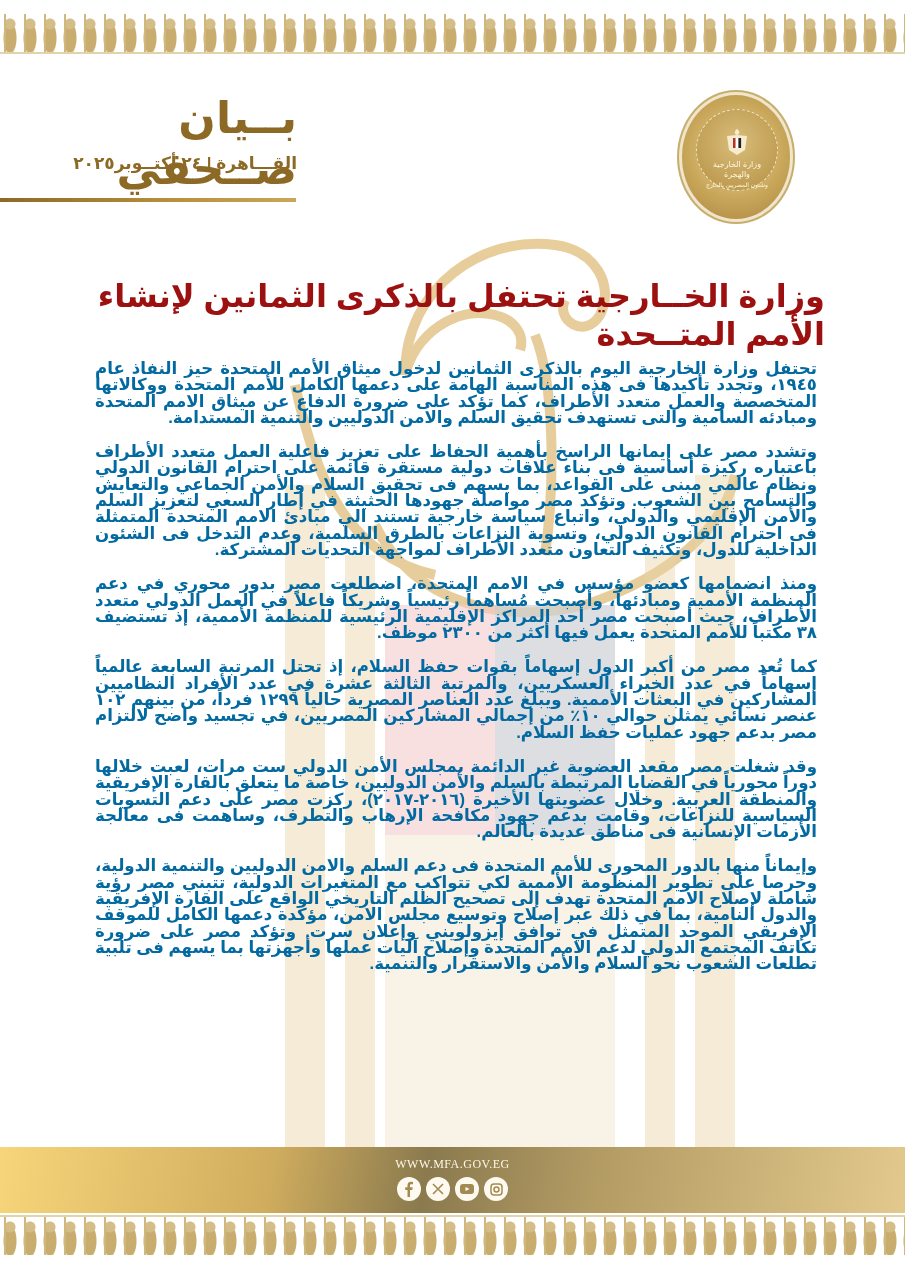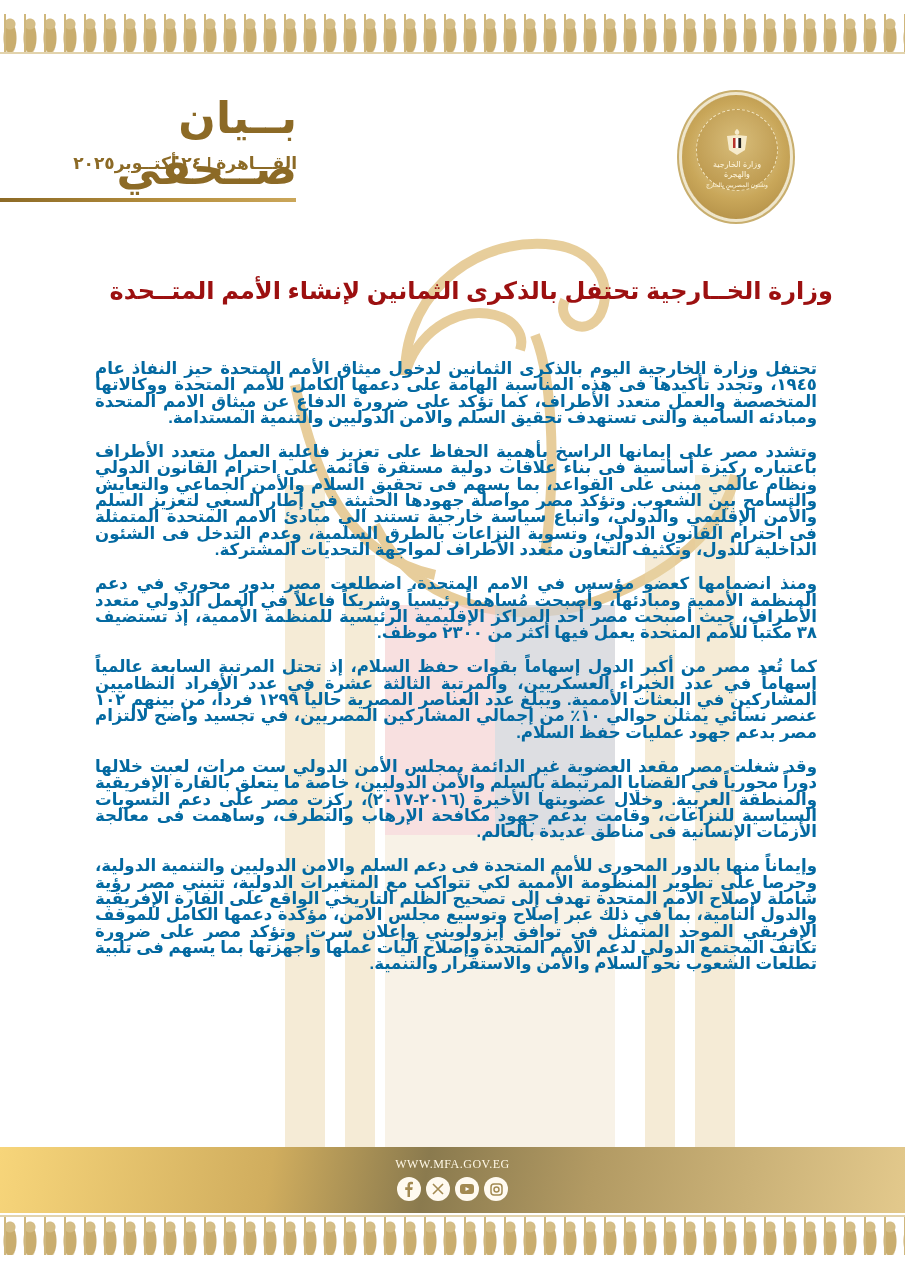--- a/index.html
+++ b/index.html
@@ -43,22 +43,22 @@
     background: radial-gradient(circle at 50% 40%, #d8bd7a, #b69043);
     border: 1px dashed #f3e7c4;
   }
   .seal-eagle { position: absolute; left: 28px; top: 18px; width: 24px; height: 28px; }
   .seal-text {
     position: absolute; left: 4px; width: 72px; top: 50px; text-align: center;
     font-size: 8px; color: #fff7e0; direction: rtl; line-height: 10px;
   }
 
   .doc-title {
-    position: absolute; left: 98px; width: 735px; top: 277px; direction: rtl; 
-    font-size: 24px; font-weight: bold; color: #9c1010;
+    position: absolute; left: 90px; width: 735px; top: 277px; direction: rtl; 
+    font-size: 32px; font-weight: bold; color: #9c1010;
   }
 
   .body { position: absolute; left: 95px; width: 722px; top: 361px; direction: rtl; }
   .para {
     margin: 0 0 18px 0; text-align: justify; text-align-last: right;
     font-size: 16.6px; line-height: 16.3px; font-weight: bold; color: #0369a1;
   }
 
   .footer {
     position: absolute; left: 0; top: 1147px; width: 905px; height: 66px;

